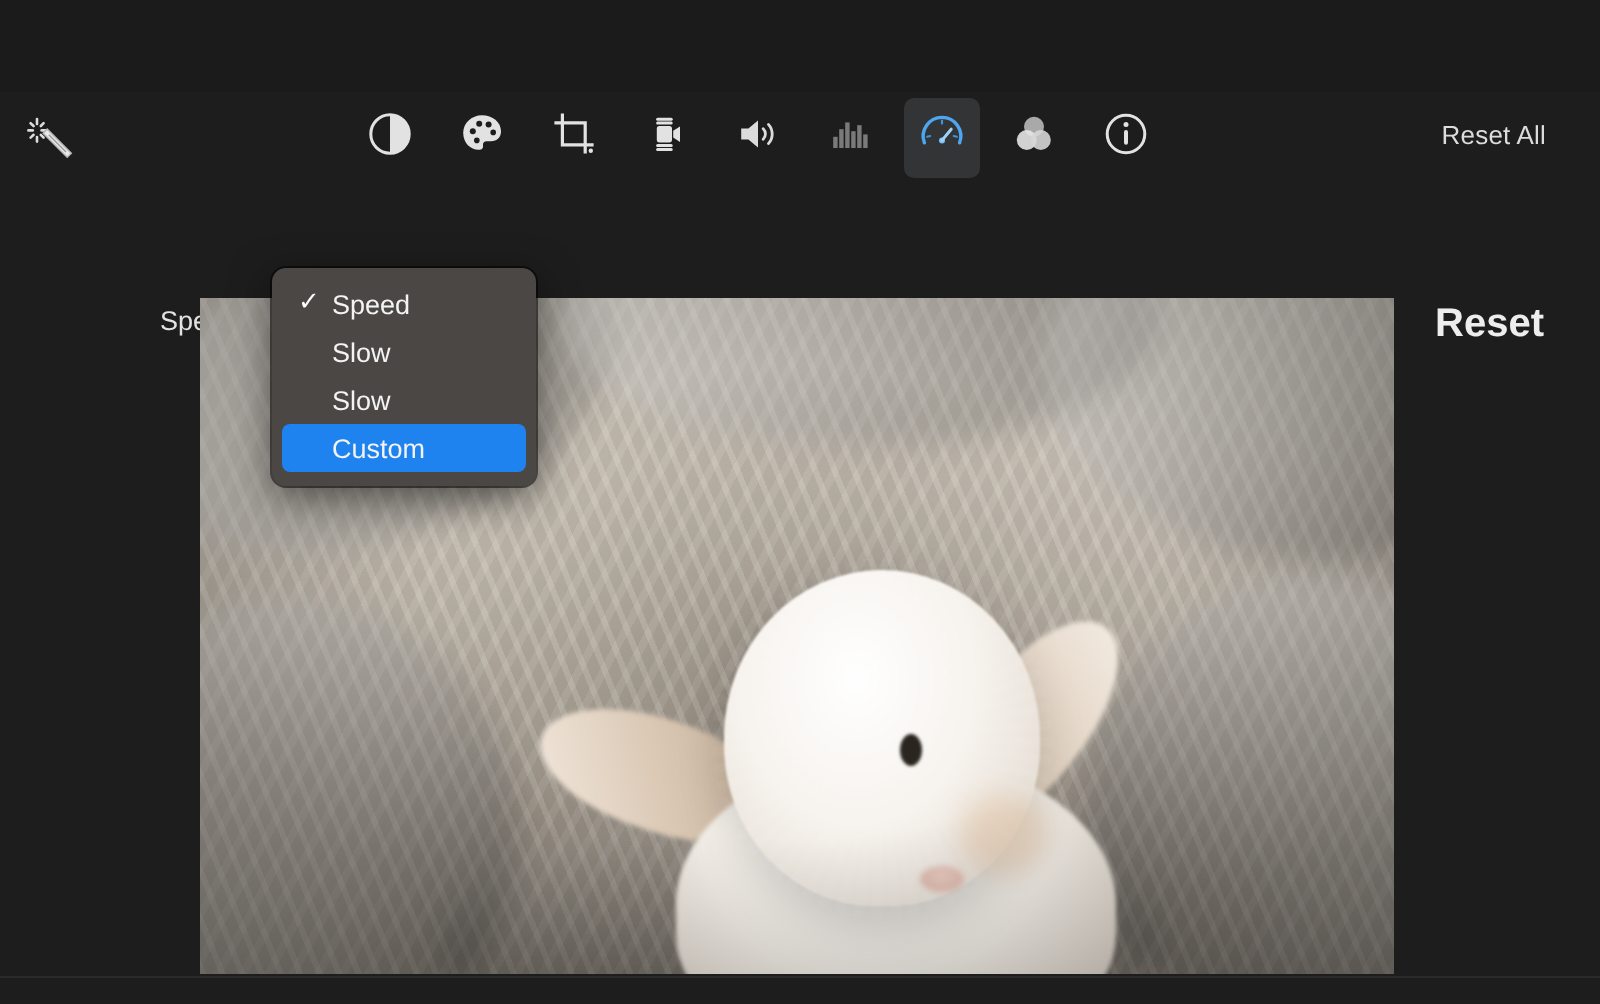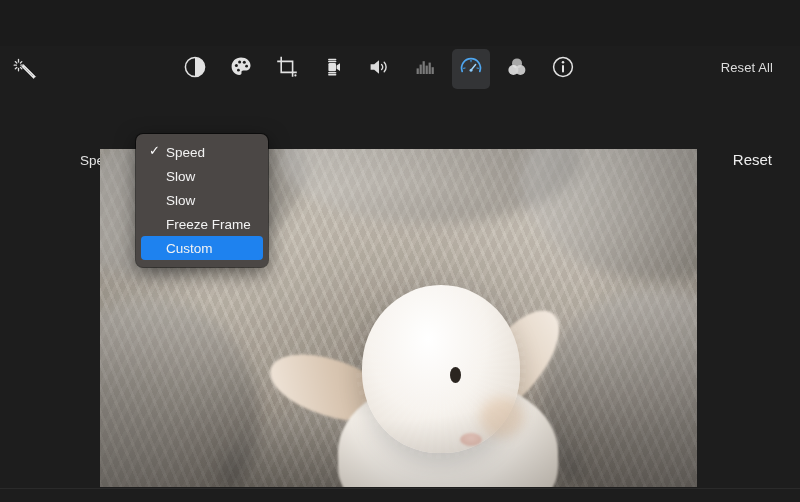--- a/index.html
+++ b/index.html
@@ -74,21 +74,21 @@
     width:14px; height:14px; border-radius:3px;
     background:#454648; box-shadow:inset 0 1px 0 rgba(255,255,255,.06);
   }
   .box.on {
     background:linear-gradient(#2b95f5,#1684ef);
     display:flex; align-items:center; justify-content:center;
   }
   .chk .lbl { font-size:13px; }
   .chk.off .lbl { color:#6d6d6d; }
   .chk.on .lbl { color:#f2f2f2; }
-  .reset-btn { position:absolute; right:28px; top:58px; font-size:15px; color:#ededed; }
+  .reset-btn { position:absolute; right:28px; top:58px; font-size:20px; color:#ededed;font-weight:bold; }
 
   
   .stage {
     position:absolute; left:100px; top:103px; width:597px; height:338px;
     overflow:hidden; background:#b9b2a8;
   }
   .photo { position:absolute; inset:0; }
   .blanket {
     position:absolute; inset:0;
     background:
@@ -405,23 +405,20 @@
     <div class="mi">
       <span class="tick">✓</span>
       <span>Speed</span>
     </div>
     <div class="mi">
       <span>Slow</span>
     </div>
     <div class="mi">
       <span>Slow</span>
     </div>
-    <div class="mi">
-      <span>Freeze Frame</span>
-    </div>
     <div class="mi sel">
       <span>Custom</span>
     </div>
   </div>
 
   <div class="bottom"></div>
 
   <div class="mic">
     <span>
       <svg width="22" height="26" viewBox="0 0 22 26">

